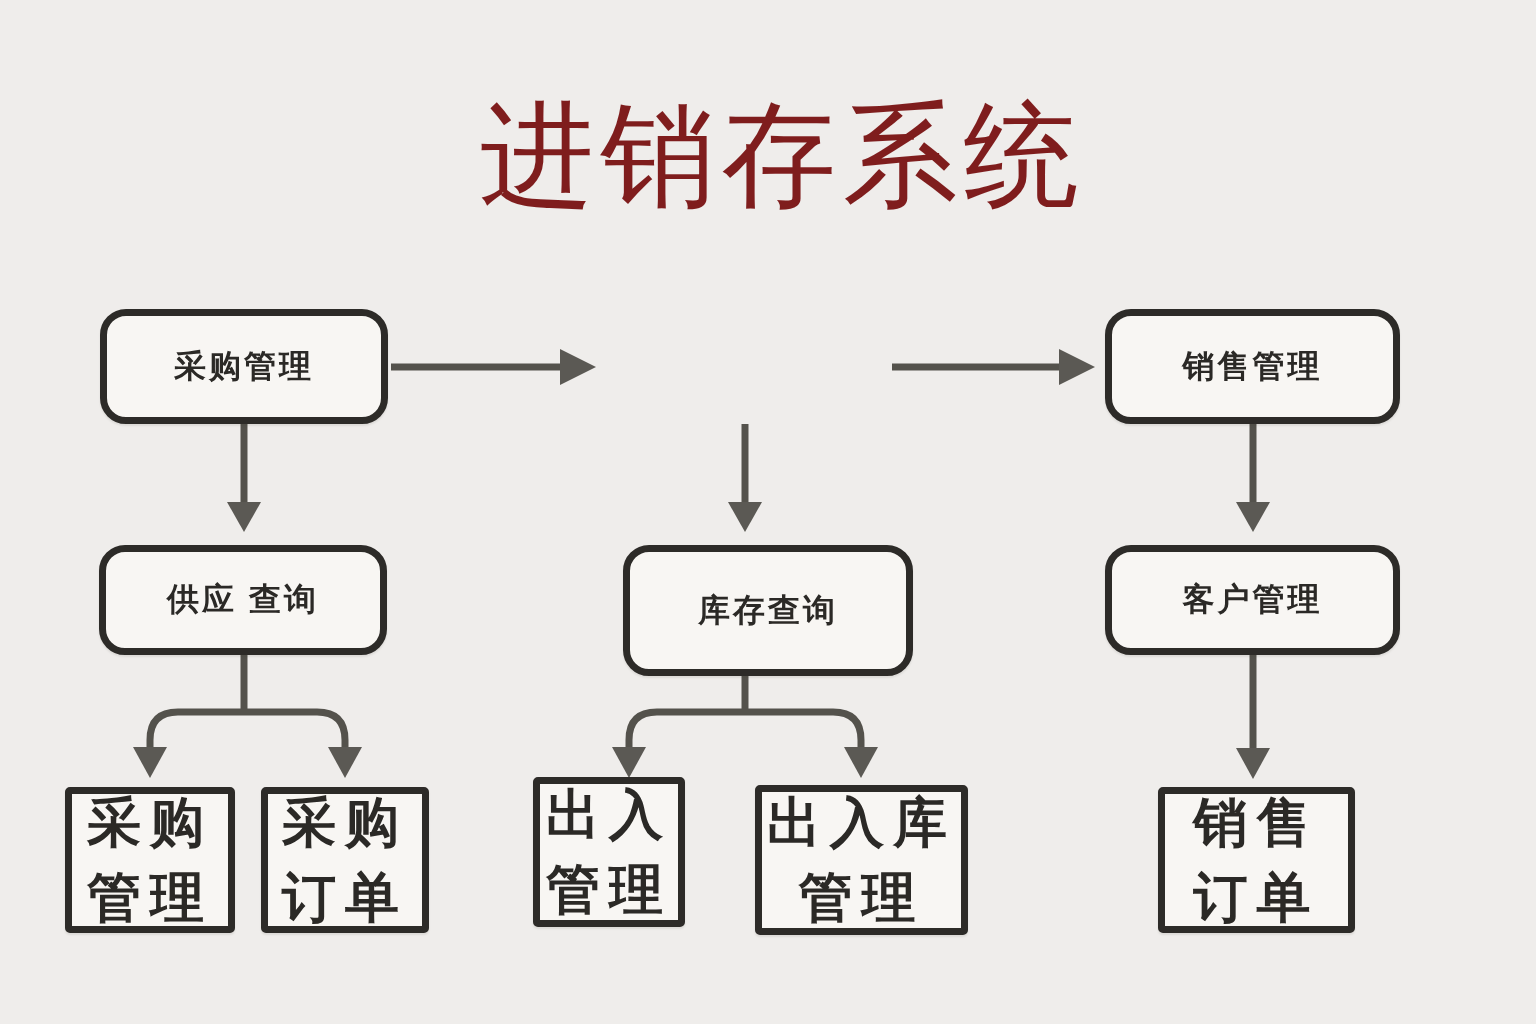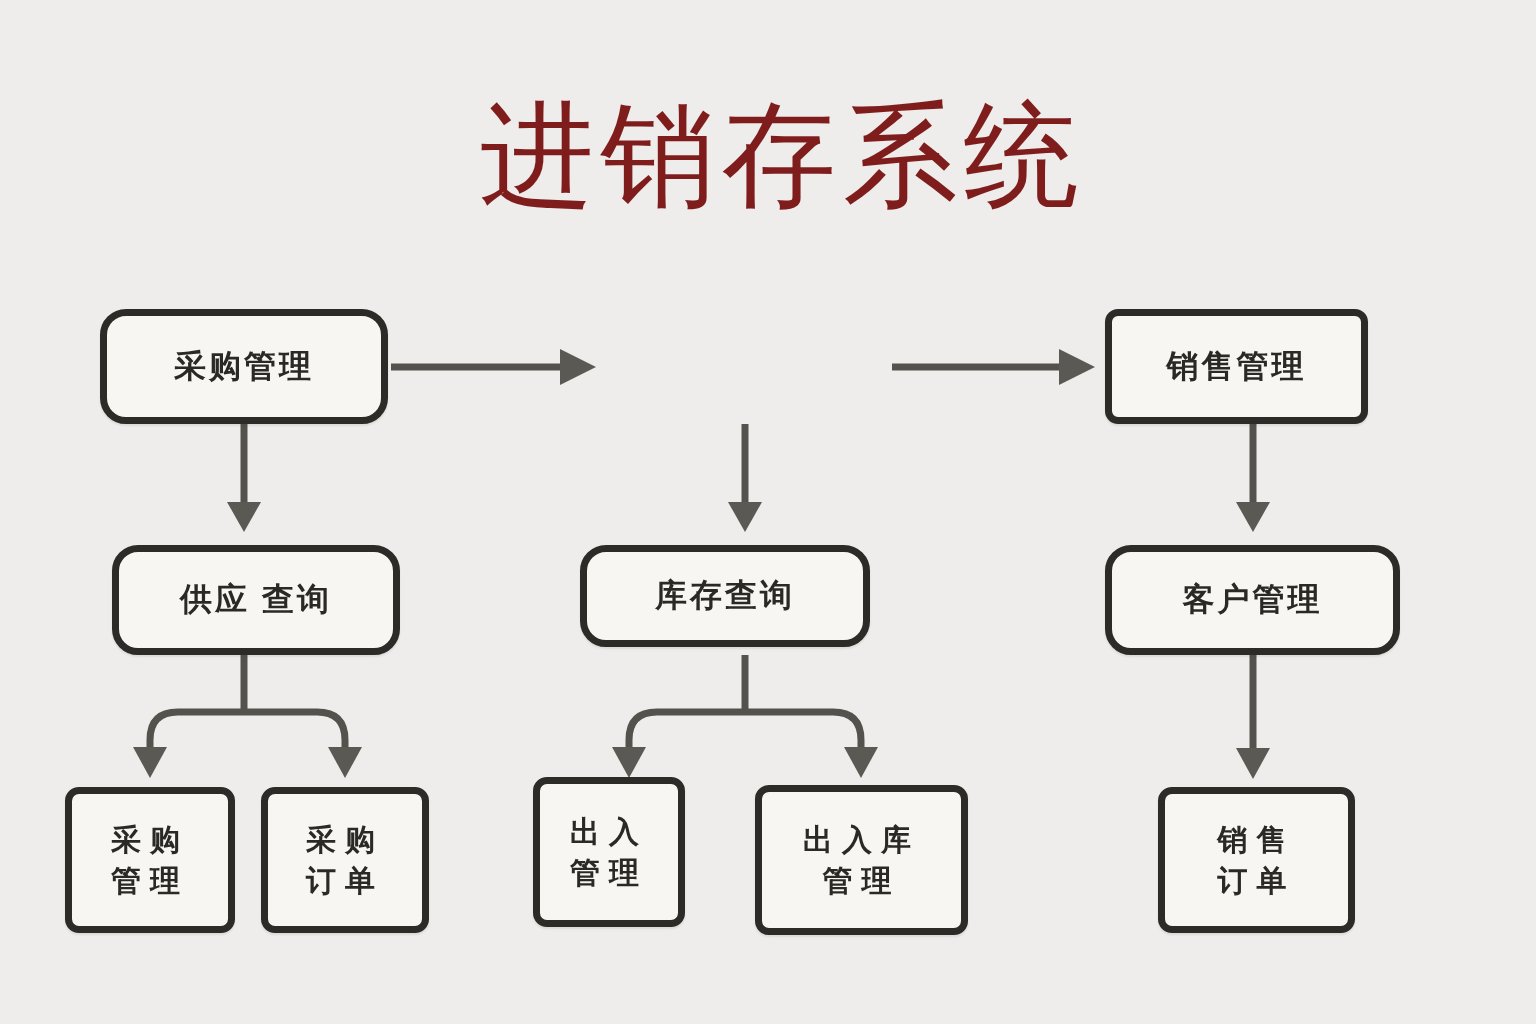--- a/index.html
+++ b/index.html
@@ -38,26 +38,26 @@
     border:7px solid #2d2b28;
     border-radius:26px;
     display:flex;align-items:center;justify-content:center;
     text-align:center;
     font-weight:800;
     color:#2b2926;
     white-space:pre-line;
     box-shadow:0 2px 2px rgba(60,55,45,0.10);
   }
   .node.lv12{font-size:32px;letter-spacing:3px;}
-  .node.lv3{font-size:30px;letter-spacing:9px;line-height:1.38;border-radius:14px;}
+  .node.lv3{font-size:54px;letter-spacing:9px;line-height:1.38;border-radius:5px;}
   .n-purchase{left:100px;top:309px;width:288px;height:115px;}
   .n-inventory{left:600px;top:309px;width:290px;height:115px;}
-  .n-sales{left:1105px;top:309px;width:263px;height:115px;border-radius:13px;}
-  .n-supplier-query{left:112px;top:545px;width:288px;height:110px;}
-  .n-inventory-query{left:580px;top:545px;width:290px;height:102px;}
+  .n-sales{left:1105px;top:309px;width:295px;height:115px;}
+  .n-supplier-query{left:99px;top:545px;width:288px;height:110px;}
+  .n-inventory-query{left:623px;top:545px;width:290px;height:131px;}
   .n-customer{left:1105px;top:545px;width:295px;height:110px;}
   .n-purchase-sub{left:65px;top:787px;width:170px;height:146px;}
   .n-purchase-order{left:261px;top:787px;width:168px;height:146px;}
   .n-inout{left:533px;top:753px;width:152px;height:150px;margin-top:24px;}
   .n-inout-wh{left:755px;top:785px;width:213px;height:150px;}
   .n-sales-order{left:1158px;top:787px;width:197px;height:146px;}
 </style>
 </head>
 <body>
 

